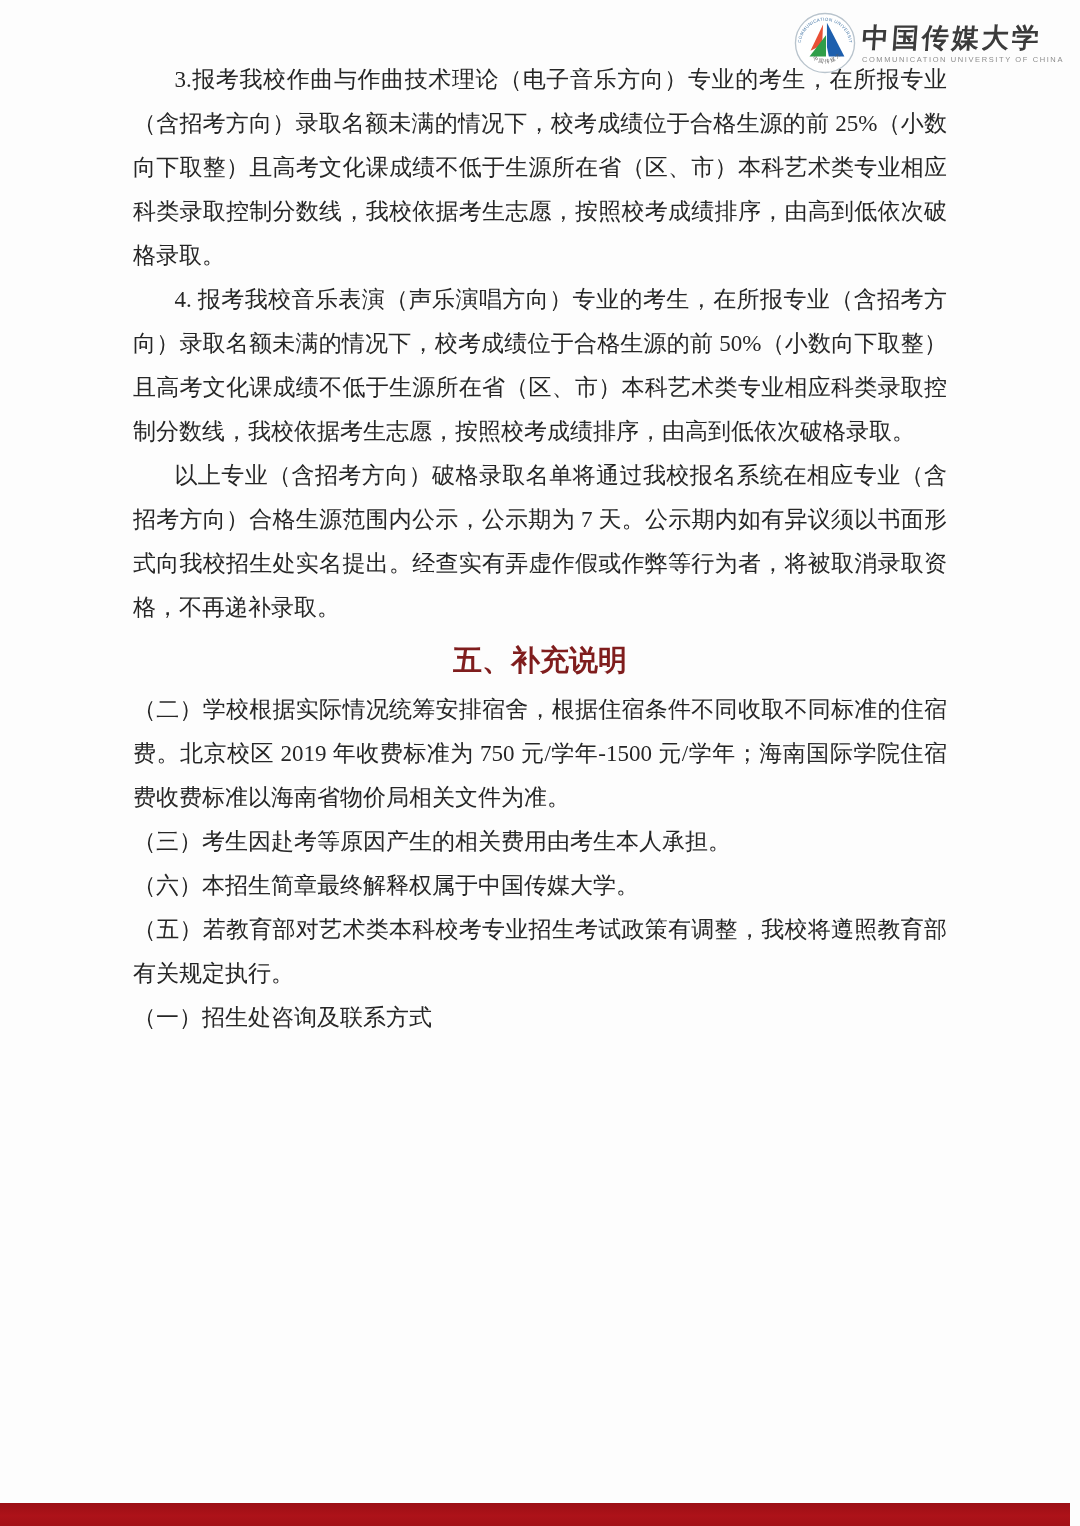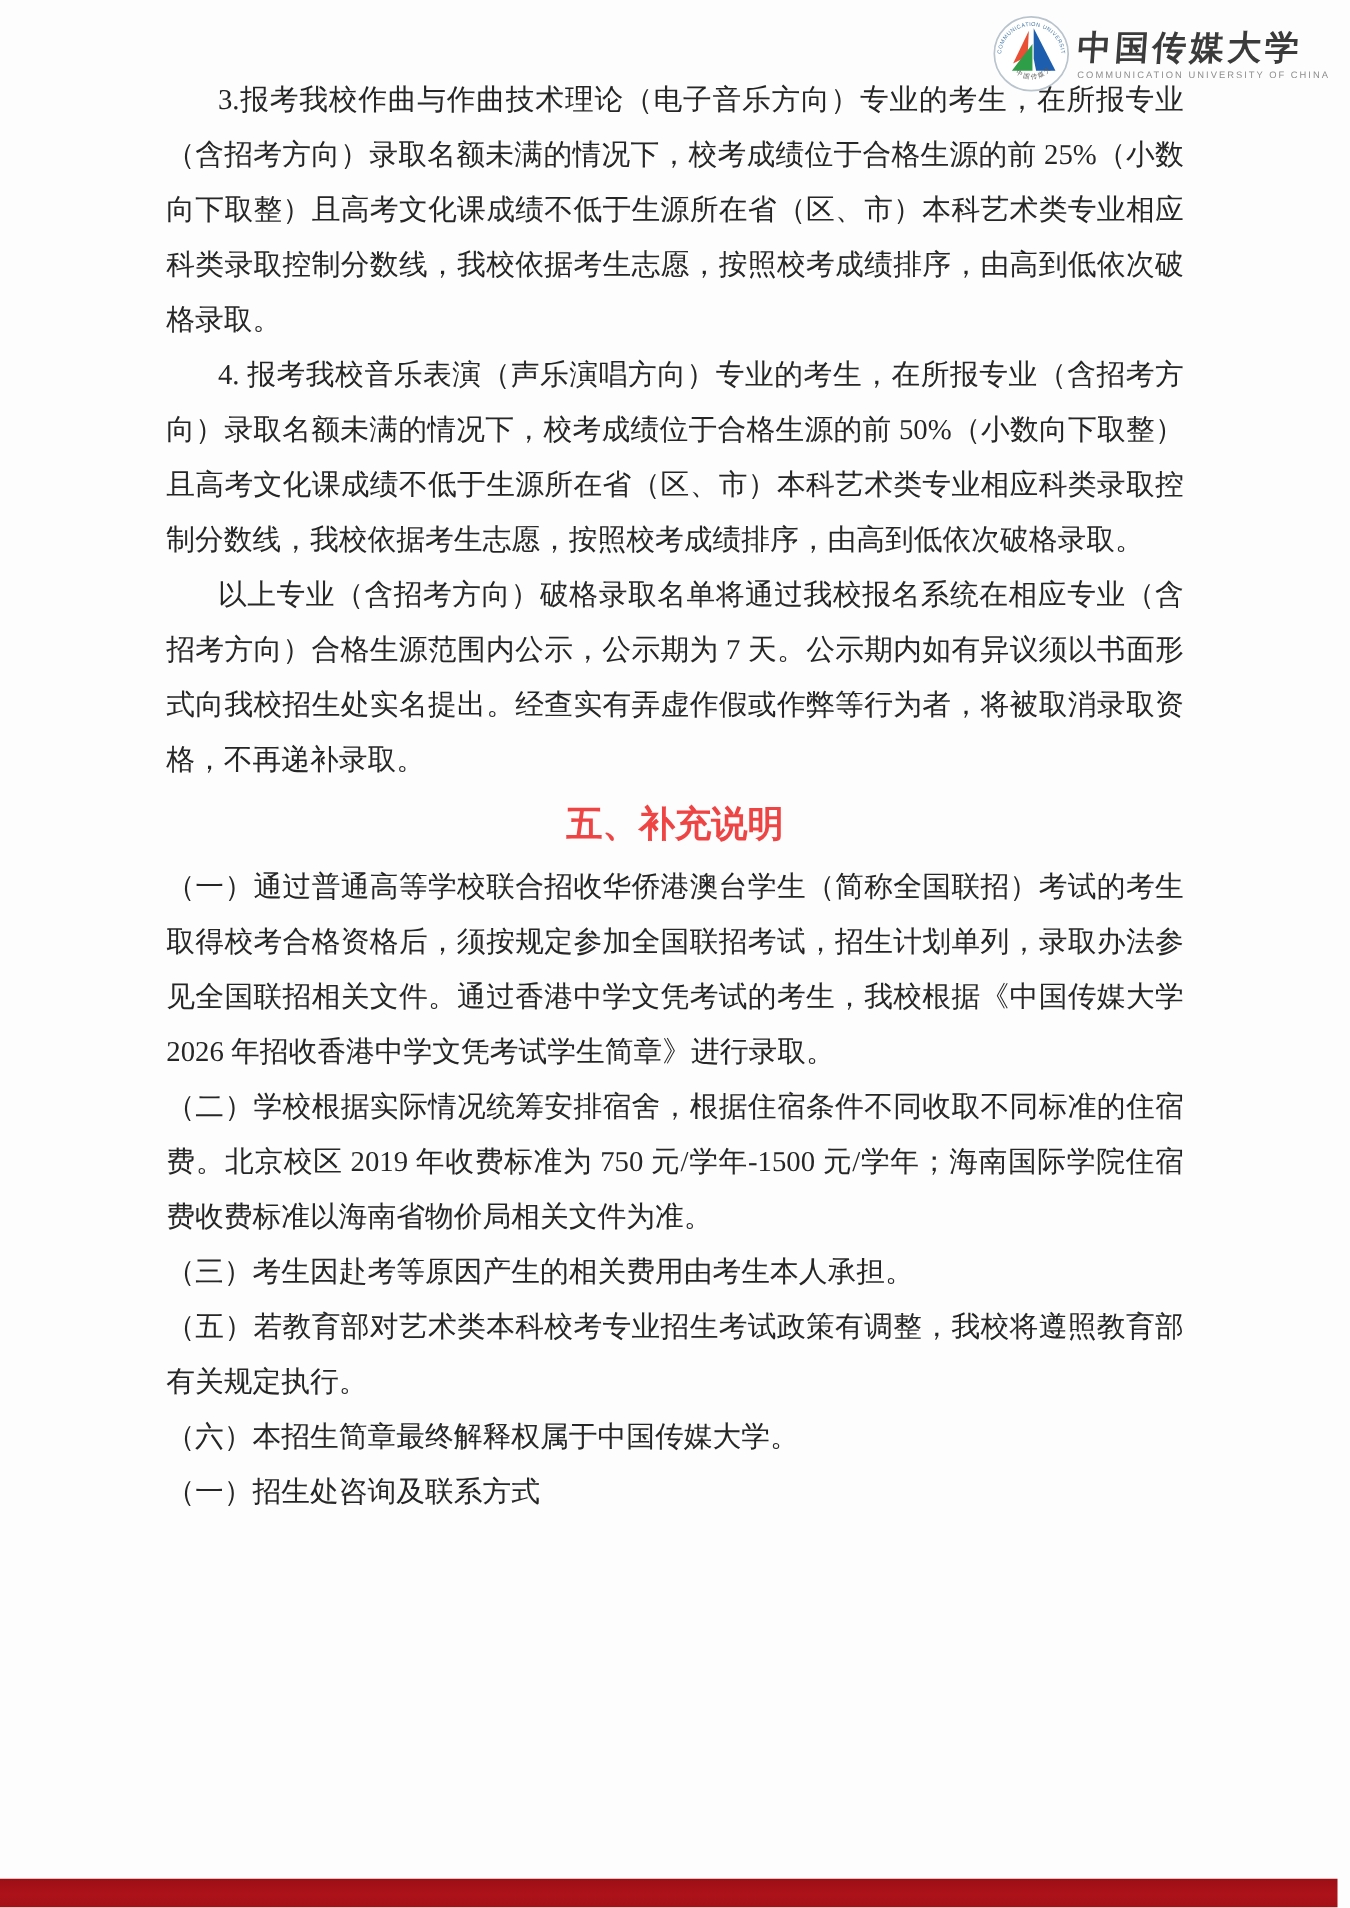--- a/index.html
+++ b/index.html
@@ -46,21 +46,21 @@
     line-height:44px;
     text-align:justify;
     margin:0;
   }
   .indent{text-indent:1.8em;}
   .h-sec{
     font-family:"Liberation Sans", sans-serif;
     font-weight:bold;
     font-size:29px;
     text-align:center;
-    color:#ef4444;
+    color:#7f1d1d;
     margin:8px 0 6px 0;
     line-height:44px;
   }
   
   .red-bar{
     position:absolute;
     left:0;bottom:0;
     width:1070px;height:23px;
     background:linear-gradient(180deg,#9c0f15 0%,#ad1219 55%,#a31117 100%);
   }
@@ -92,24 +92,23 @@
 </div>
 
 <div class="content">
 
   <p class="para indent">3.报考我校作曲与作曲技术理论（电子音乐方向）专业的考生，在所报专业（含招考方向）录取名额未满的情况下，校考成绩位于合格生源的前 25%（小数向下取整）且高考文化课成绩不低于生源所在省（区、市）本科艺术类专业相应科类录取控制分数线，我校依据考生志愿，按照校考成绩排序，由高到低依次破格录取。</p>
   <p class="para indent">4. 报考我校音乐表演（声乐演唱方向）专业的考生，在所报专业（含招考方向）录取名额未满的情况下，校考成绩位于合格生源的前 50%（小数向下取整）且高考文化课成绩不低于生源所在省（区、市）本科艺术类专业相应科类录取控制分数线，我校依据考生志愿，按照校考成绩排序，由高到低依次破格录取。</p>
   <p class="para indent">以上专业（含招考方向）破格录取名单将通过我校报名系统在相应专业（含招考方向）合格生源范围内公示，公示期为 7 天。公示期内如有异议须以书面形式向我校招生处实名提出。经查实有弄虚作假或作弊等行为者，将被取消录取资格，不再递补录取。</p>
 
   <h2 class="h-sec">五、补充说明</h2>
 
-  <p class="para">（一）通过普通高等学校联合招收华侨港澳台学生（简称全国联招）考试的考生取得校考合格资格后，须按规定参加全国联招考试，招生计划单列，录取办法参见全国联招相关文件。通过香港中学文凭考试的考生，我校根据《中国传媒大学 2026 年招收香港中学文凭考试学生简章》进行录取。</p>
   <p class="para">（二）学校根据实际情况统筹安排宿舍，根据住宿条件不同收取不同标准的住宿费。北京校区 2019 年收费标准为 750 元/学年-1500 元/学年；海南国际学院住宿费收费标准以海南省物价局相关文件为准。</p>
   <p class="para">（三）考生因赴考等原因产生的相关费用由考生本人承担。</p>
+  <p class="para">（六）本招生简章最终解释权属于中国传媒大学。</p>
   <p class="para">（五）若教育部对艺术类本科校考专业招生考试政策有调整，我校将遵照教育部有关规定执行。</p>
-  <p class="para">（六）本招生简章最终解释权属于中国传媒大学。</p>
 
 
   <p class="para">（一）招生处咨询及联系方式</p>
 
 </div>
 
 <div class="red-bar"></div>
 
 </body></html>

